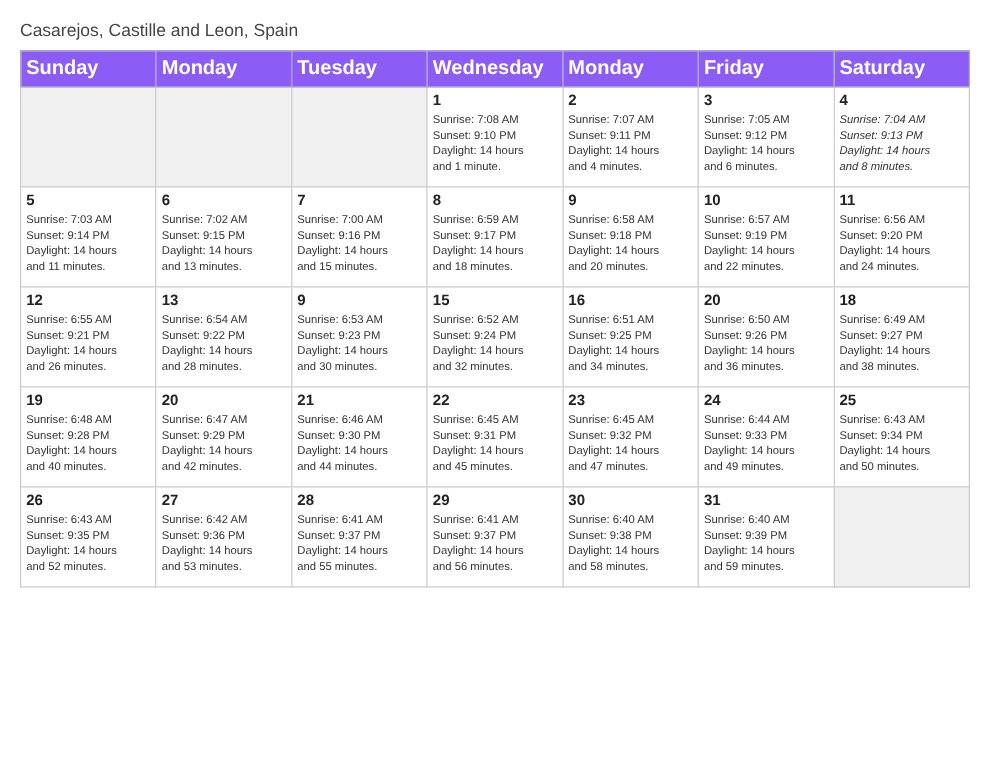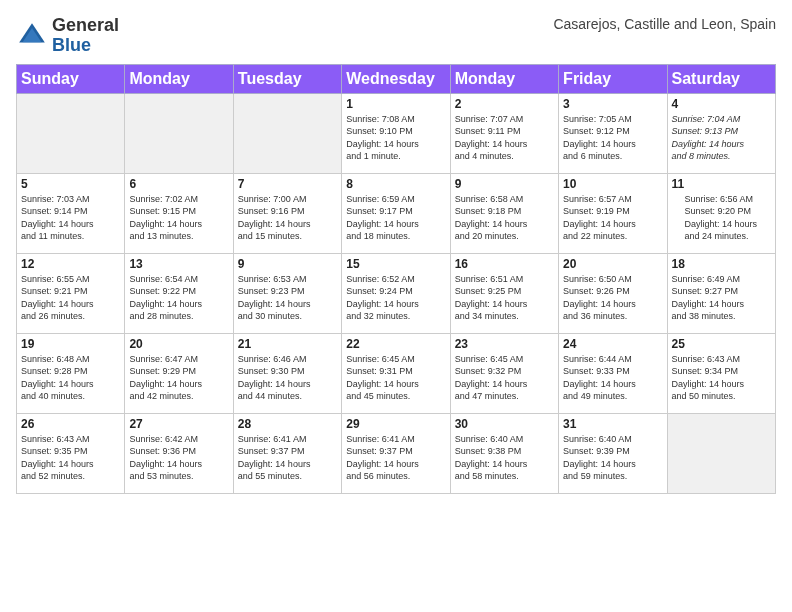--- a/index.html
+++ b/index.html
@@ -88,30 +88,20 @@
     .day-info {
       line-height: 1.4;
       font-size: 9px;
       color: #333;
     }
   </style>
 </head>
 <body>
 
 <div class="header">
-  <div class="logo">
-    <svg class="logo-icon" viewBox="0 0 40 40">
-      <polygon points="20,4 36,28 4,28" fill="#2060a0"></polygon>
-      <polygon points="20,10 32,28 8,28" fill="#4a90d9" opacity="0.5"></polygon>
-    </svg>
-    <div class="logo-text">
-      <span class="logo-general">General</span>
-      <span class="logo-blue">Blue</span>
-    </div>
-  </div>
   <div class="title-block">
     <div class="title-location">Casarejos, Castille and Leon, Spain</div>
   </div>
 </div>
 
 <table class="calendar">
   <thead>
     <tr>
     <th>Sunday</th>
         <th>Monday</th>
@@ -194,21 +184,21 @@
         </td>
         <td>
           <span class="day-num">10</span>
           <div class="day-info" style="white-space: pre-line;">Sunrise: 6:57 AM
 Sunset: 9:19 PM
 Daylight: 14 hours
 and 22 minutes.</div>
         </td>
         <td>
           <span class="day-num">11</span>
-          <div class="day-info" style="white-space: pre-line; margin-left: 13px;">Sunrise: 6:56 AM
+          <div class="day-info" style="white-space: pre-line;">Sunrise: 6:56 AM
 Sunset: 9:20 PM
 Daylight: 14 hours
 and 24 minutes.</div>
         </td>
       </tr>
       <tr>
         <td>
           <span class="day-num">12</span>
           <div class="day-info" style="white-space: pre-line;">Sunrise: 6:55 AM
 Sunset: 9:21 PM

